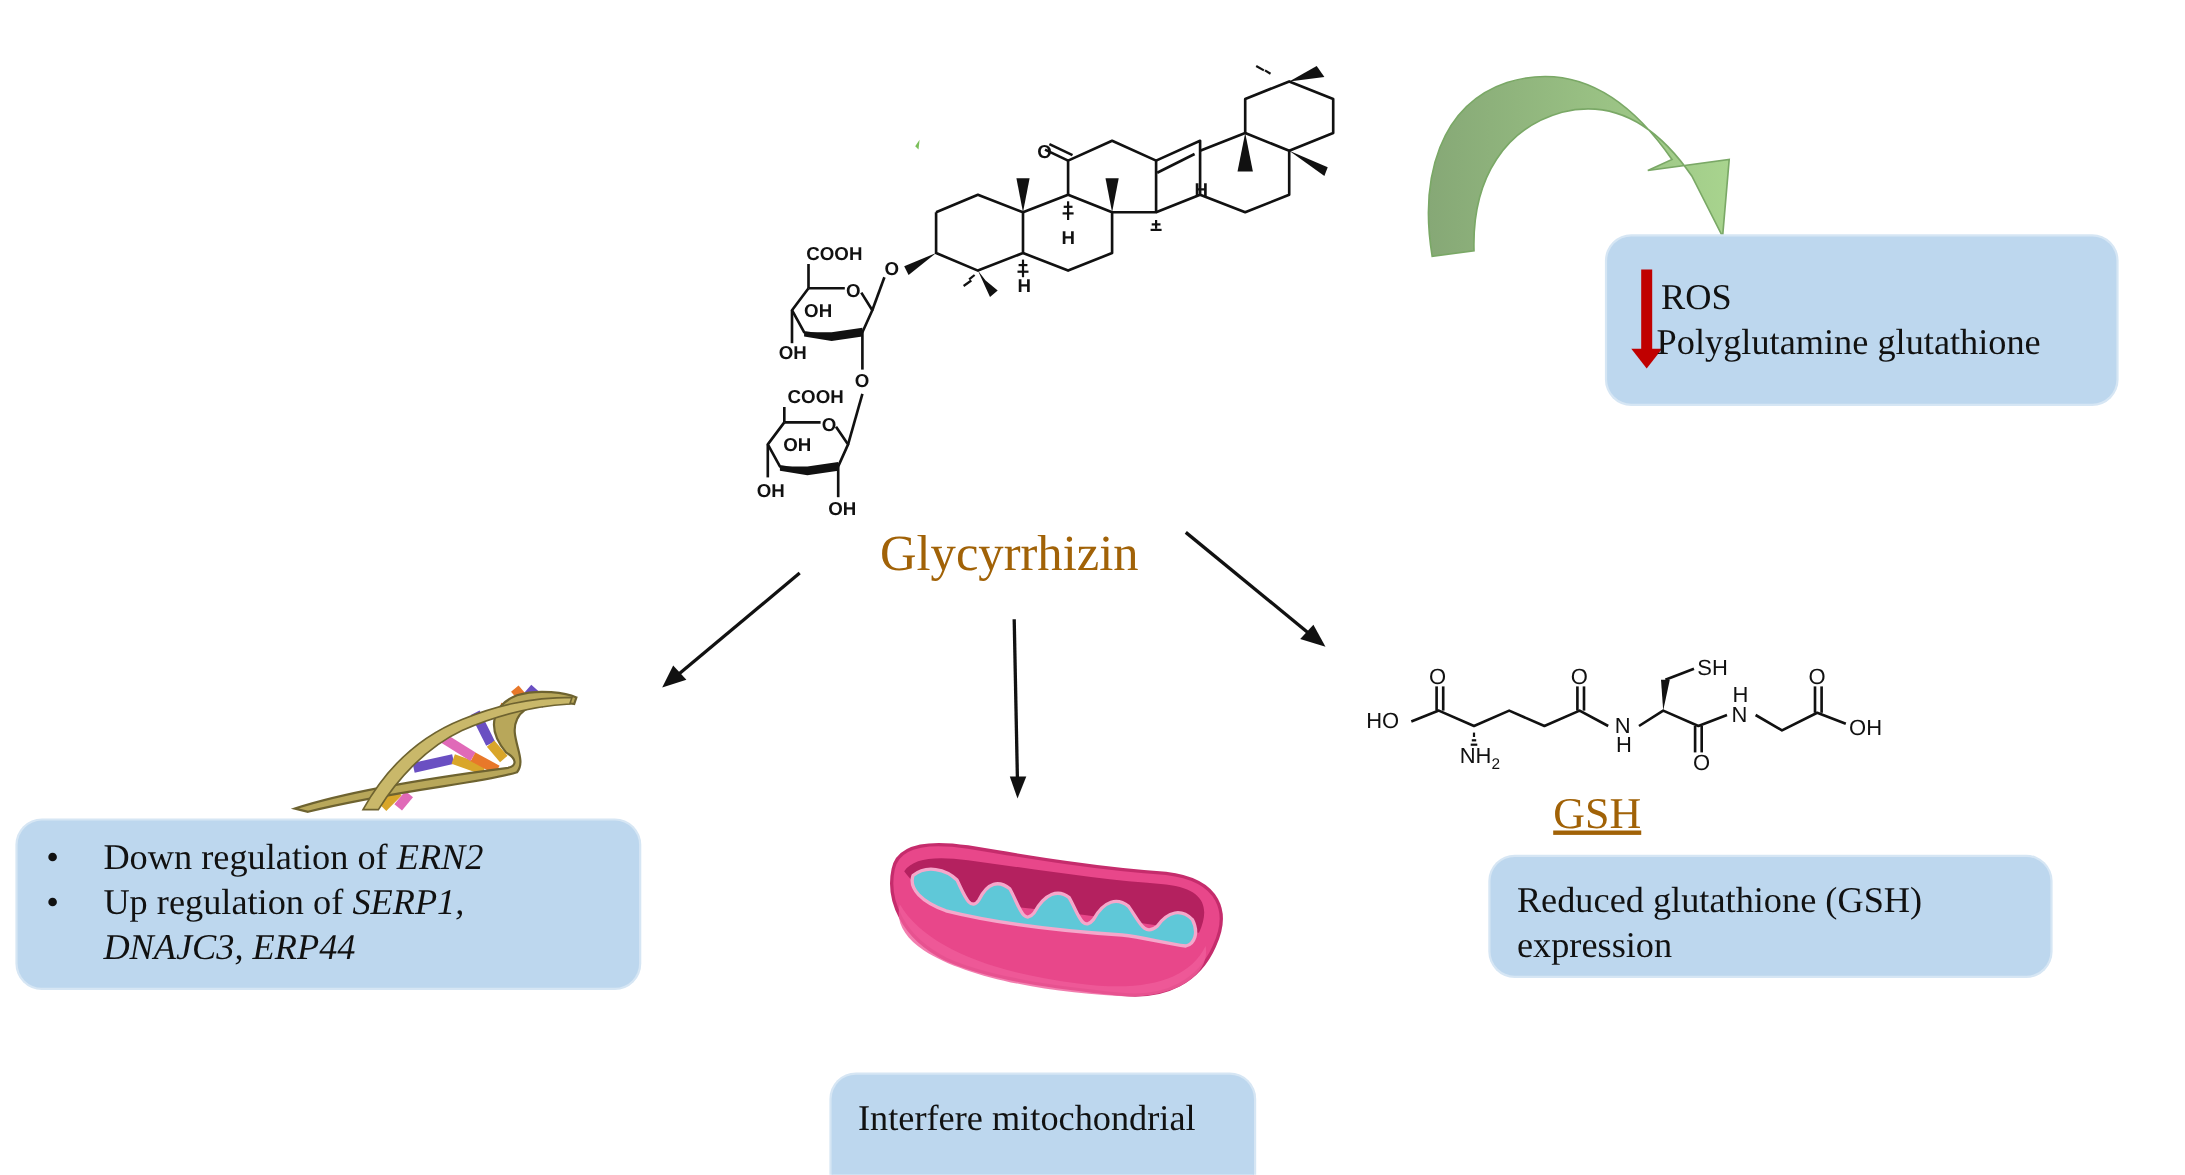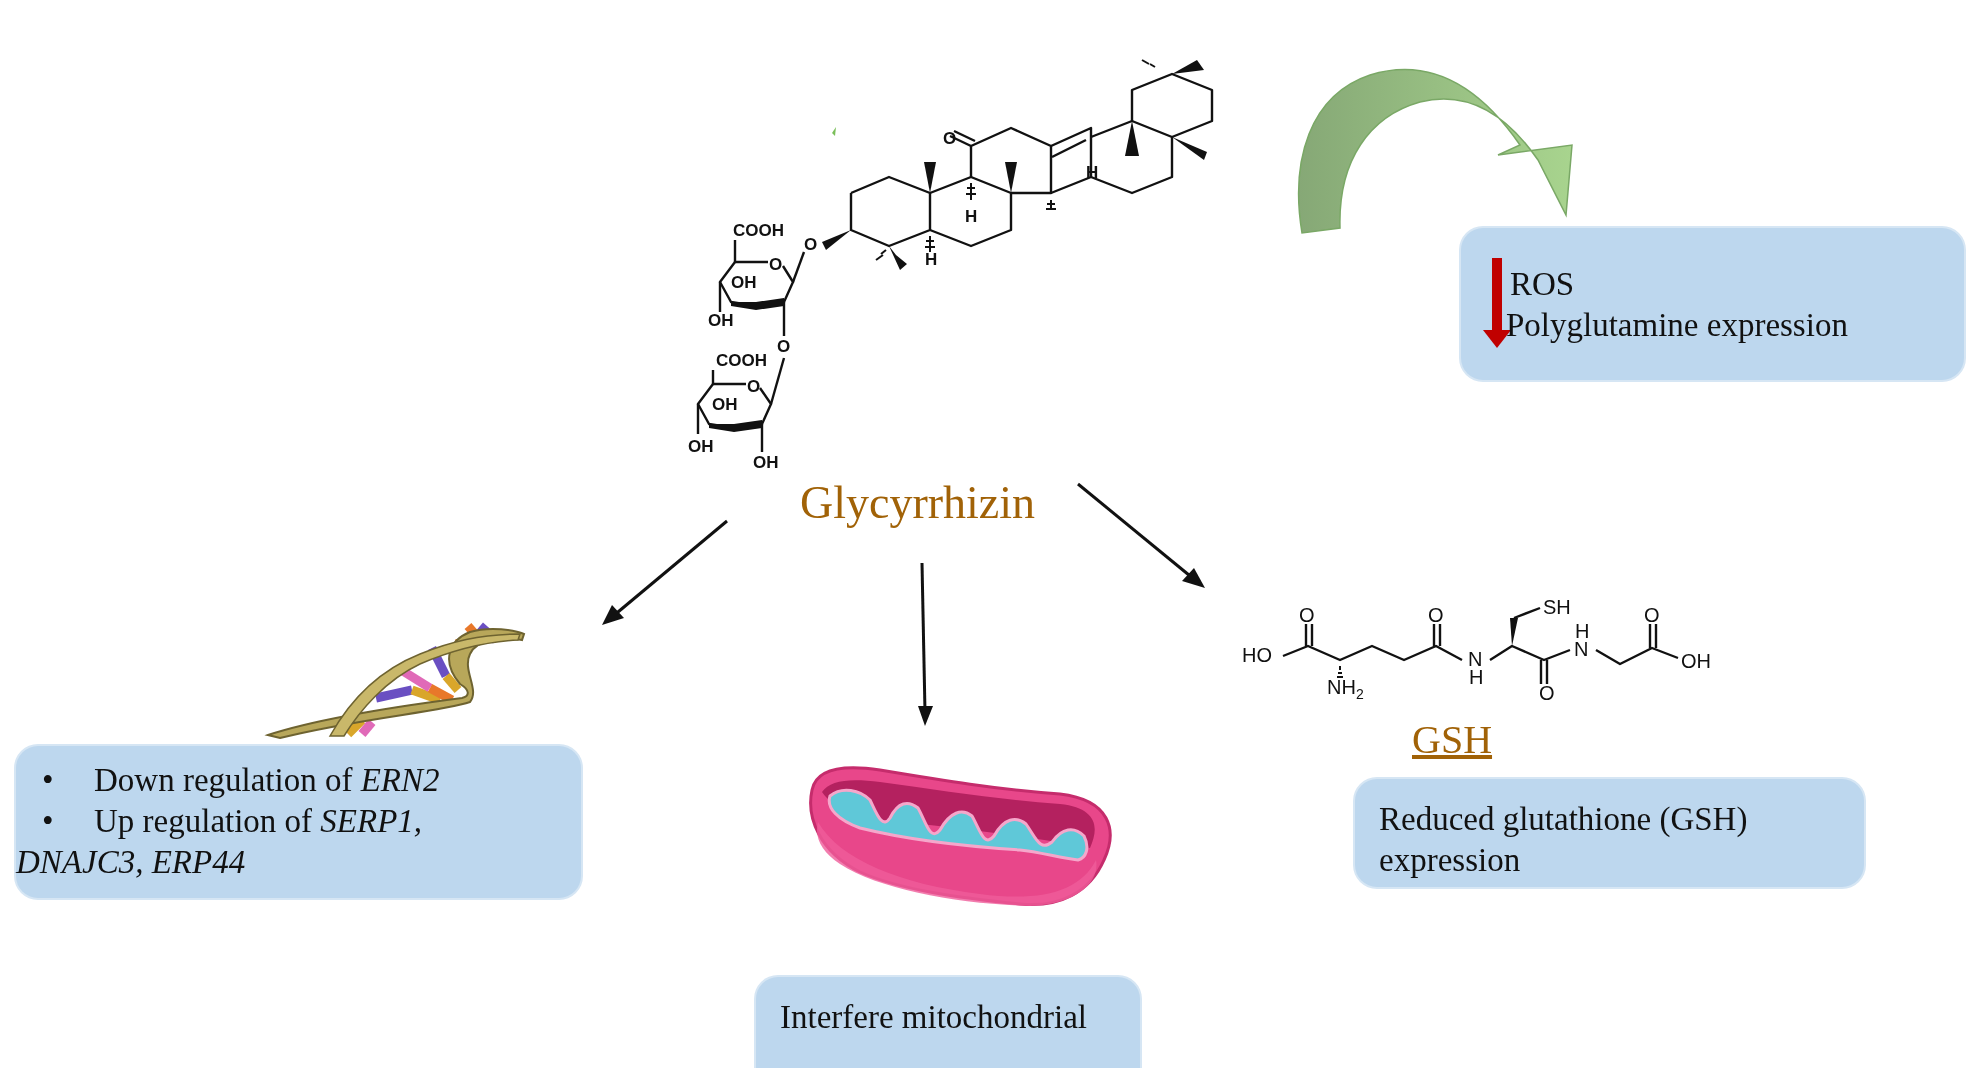--- a/index.html
+++ b/index.html
@@ -180,40 +180,40 @@
   <g>
     <path d="M812,790 C816,770 840,764 880,770 C940,780 1000,790 1060,794 C1110,800 1118,830 1104,860 C1090,892 1060,908 1020,904 C960,898 900,890 860,872 C820,852 806,818 812,790 Z" fill="#e8478a" stroke="#c52c6c" stroke-width="3"></path>
     <path d="M822,792 C830,780 850,778 880,782 C940,790 1000,800 1060,804 C1096,808 1100,826 1090,848 C1050,840 980,830 900,822 C860,818 834,810 822,792 Z" fill="#b4215f"></path>
     <path d="M830,796 C842,786 860,790 870,800 C876,812 882,830 890,818 C898,802 908,800 918,808 C926,822 930,842 940,830 C950,812 962,808 972,816 C980,830 984,848 994,836 C1004,818 1016,816 1026,824 C1036,838 1040,852 1052,842 C1062,828 1074,826 1084,836 C1090,848 1086,858 1078,860 C1060,858 1040,852 1020,850 C960,846 900,838 860,828 C838,820 826,808 830,796 Z" fill="#5fc8d8" stroke="#f5a7cb" stroke-width="3"></path>
     <path d="M818,822 C840,860 900,884 980,894 C1040,902 1080,892 1096,860 C1100,880 1080,904 1030,906 C960,904 880,890 840,864 C822,852 814,838 818,822 Z" fill="#ef5c9a" opacity="0.8"></path>
   </g>
 </svg>
 
 <div class="abs title" style="left:800px;top:476px;">Glycyrrhizin</div>
 
-<div class="box" style="left:1461px;top:228px;width:503px;height:152px;padding-left:48px;">
+<div class="box" style="left:1461px;top:215px;width:463px;height:152px;padding-left:48px;">
   <div class="abs" style="left:31px;top:30px;width:10px;height:74px;background:#c00000;"></div>
   <div class="abs" style="left:22px;top:102px;width:0;height:0;border-left:14px solid transparent;border-right:14px solid transparent;border-top:18px solid #c00000;"></div>
   <div class="abs box-text" style="left:49px;top:36px;">
     <div>ROS</div>
-    <div style="margin-left:-4px;">Polyglutamine expression</div>
+    <div style="margin-left:-4px;">Polyglutamine glutathione</div>
   </div>
 </div>
 
 <div class="box" style="left:16px;top:746px;width:565px;height:152px;">
   <div class="abs box-text" style="left:0;top:14px;width:560px;">
     <div class="bullet-row">
       <span class="bullet">•</span>
       <span><span>Down regulation of </span><span class="it">ERN2</span></span>
     </div>
     <div class="bullet-row">
       <span class="bullet">•</span>
       <span><span>Up regulation of </span><span class="it">SERP1,</span></span>
     </div>
-    <div class="it" style="">DNAJC3, ERP44</div>
+    <div class="it" style="padding-left:78px;">DNAJC3, ERP44</div>
   </div>
 </div>
 
 <div class="box" style="left:756px;top:977px;width:384px;height:125px;">
   <div class="abs box-text" style="left:24px;top:20px;">
     <div>Interfere mitochondrial</div>
   </div>
 </div>
 
 <div class="abs title" style="left:1412px;top:716px;font-size:40px;text-decoration:underline;">GSH</div>

